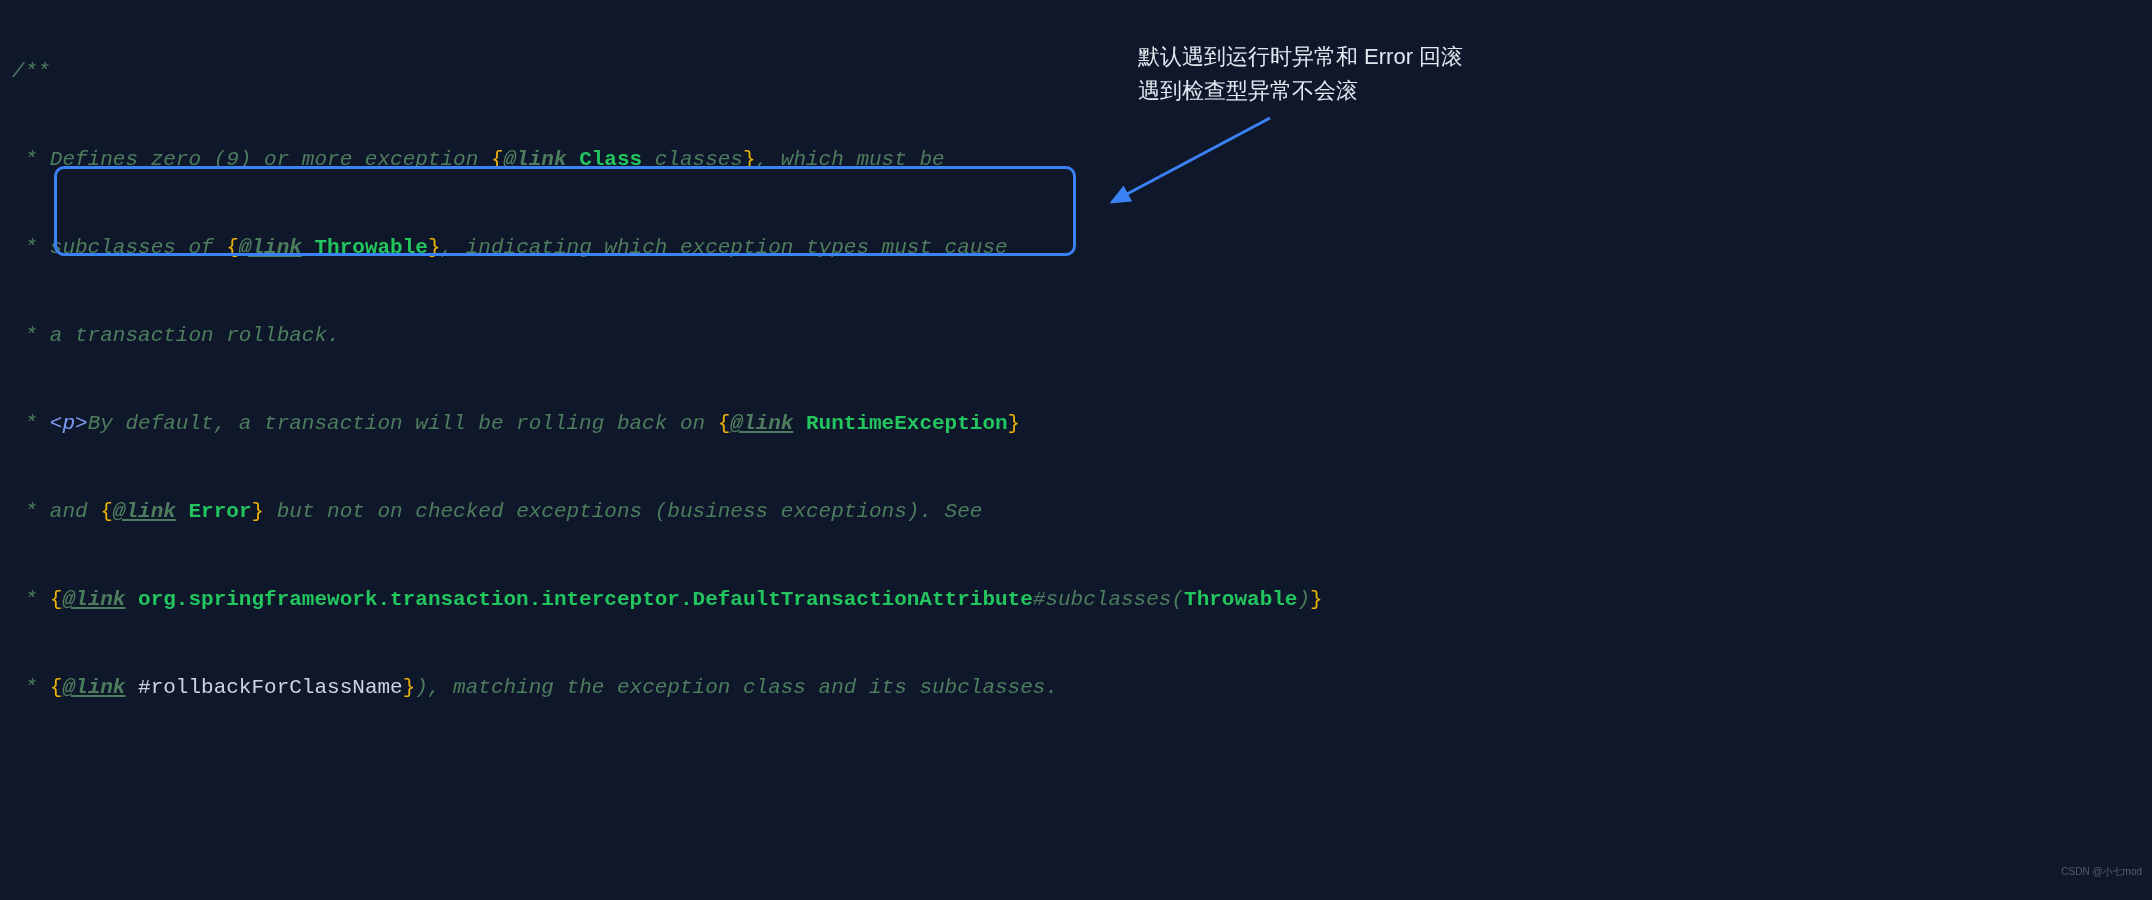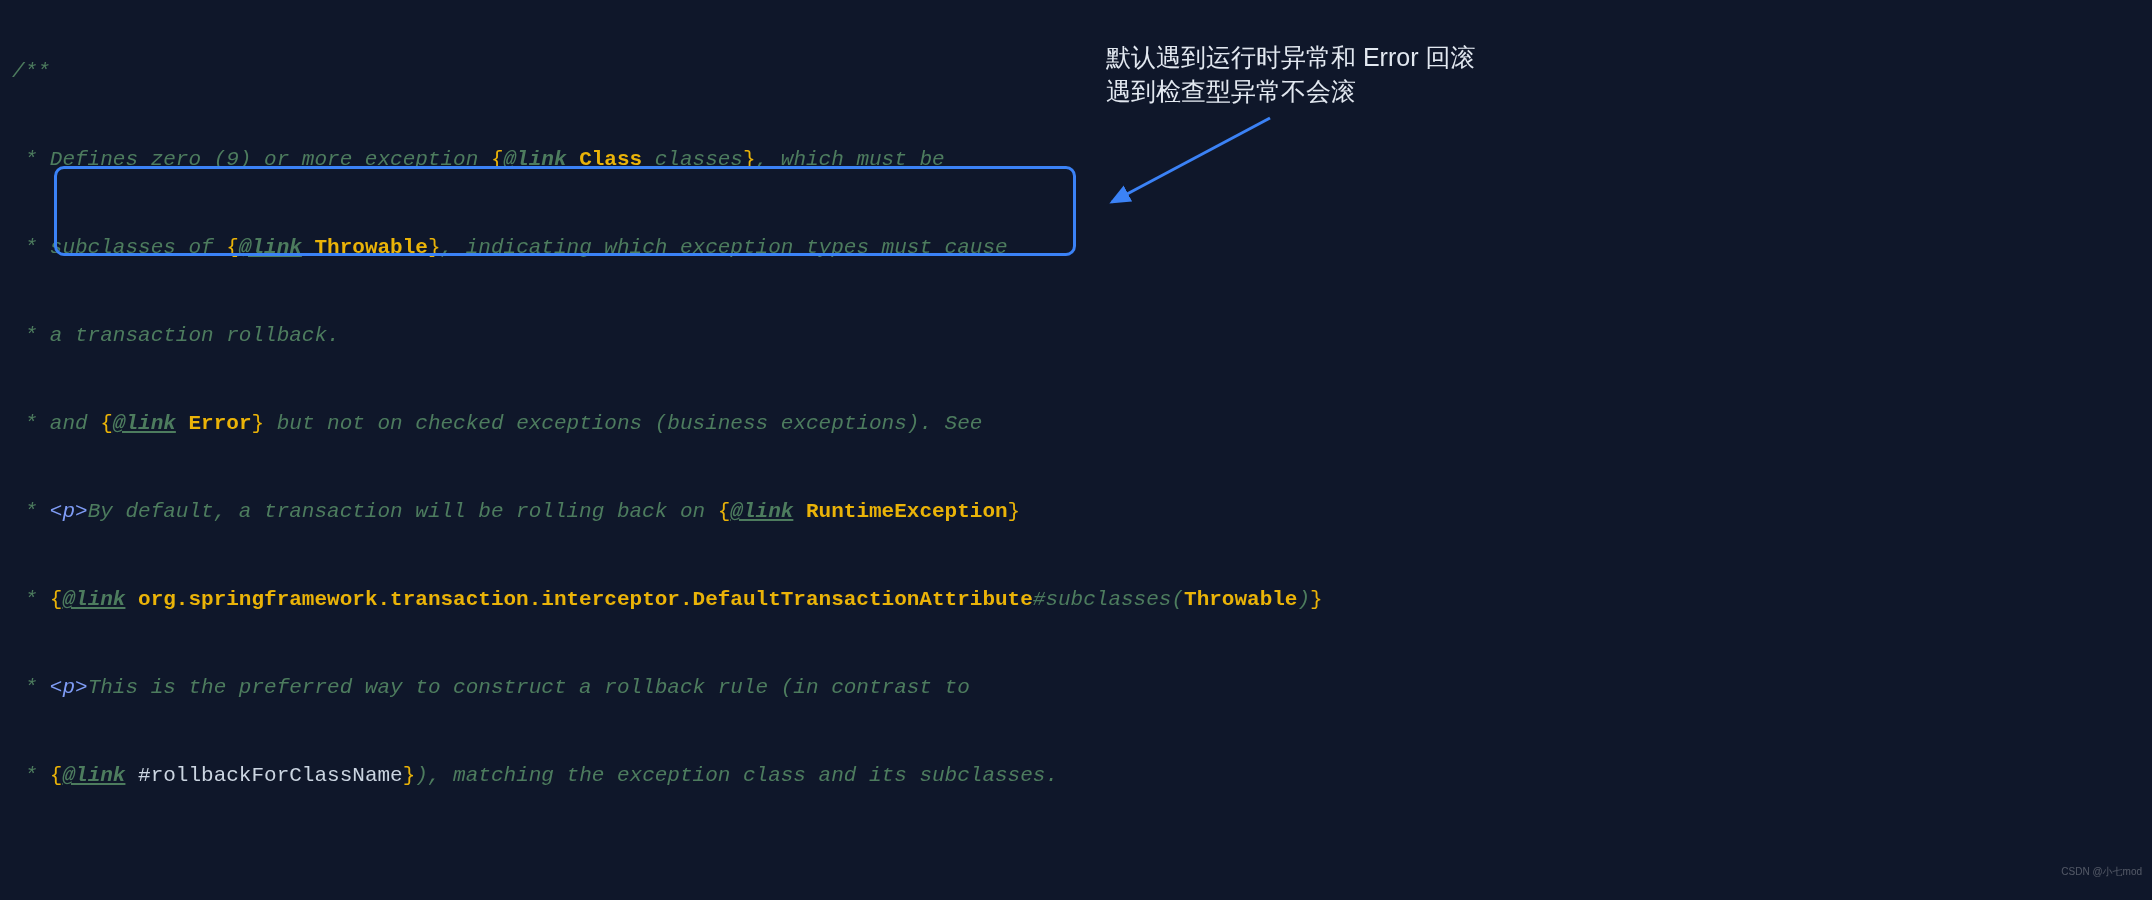--- a/index.html
+++ b/index.html
@@ -16,41 +16,41 @@
   }
   .code {
     padding: 6px 12px;
     white-space: pre;
   }
   .line { display: block; position: relative; }
   .c-comment   { color: #4d7c5e; font-style: italic; }
   .c-tag       { color: #7f9cf5; font-style: italic; }
   .c-brace     { color: #eab308; }
   .c-link      { color: #4d7c5e; font-style: italic; text-decoration: underline; font-weight: 700; }
-  .c-type      { color: #eab308; font-style: normal; font-weight: bold; }
+  .c-type      { color: #22c55e; font-style: normal; font-weight: bold; }
   .c-white-it  { color: #cbd5e1; }
 
   .box-highlight {
     position: absolute;
     left: 54px;
     top: 166px;
     width: 1022px;
     height: 90px;
     border: 3px solid #3b82f6;
     border-radius: 10px;
     pointer-events: none;
   }
   .annotation {
     position: absolute;
     top: 40px;
-    left: 1106px;
+    left: 1138px;
     color: #e2e8f0;
     font-family: "PingFang SC","Microsoft YaHei",sans-serif;
     font-style: normal;
-    font-size: 25px;
+    font-size: 22px;
     line-height: 34px;
   }
   .arrow {
     position: absolute;
     top: 110px;
     left: 1100px;
     pointer-events: none;
   }
   .watermark {
     position: absolute;
@@ -63,24 +63,23 @@
   }
 </style>
 </head>
 <body>
 
 <div class="code">
 <span class="line"><span class="c-comment">/**</span></span>
 <span class="line"><span class="c-comment"> * </span><span class="c-comment">Defines zero (9) or more exception </span><span class="c-brace">{</span><span class="c-link">@link</span><span class="c-comment"> </span><span class="c-type">Class</span><span class="c-comment"> classes</span><span class="c-brace">}</span><span class="c-comment">, which must be</span></span>
 <span class="line"><span class="c-comment"> * </span><span class="c-comment">subclasses of </span><span class="c-brace">{</span><span class="c-link">@link</span><span class="c-comment"> </span><span class="c-type">Throwable</span><span class="c-brace">}</span><span class="c-comment">, indicating which exception types must cause</span></span>
 <span class="line"><span class="c-comment"> * </span><span class="c-comment">a transaction rollback.</span></span>
+<span class="line"><span class="c-comment"> * </span><span class="c-tag">&lt;p&gt;</span><span class="c-comment">By default, a transaction will be rolling back on </span><span class="c-brace">{</span><span class="c-link">@link</span><span class="c-comment"> </span><span class="c-type">RuntimeException</span><span class="c-brace">}</span></span>
 <span class="line"><span class="c-comment"> * </span><span class="c-comment">and </span><span class="c-brace">{</span><span class="c-link">@link</span><span class="c-comment"> </span><span class="c-type">Error</span><span class="c-brace">}</span><span class="c-comment"> but not on checked exceptions (business exceptions). See</span></span>
-<span class="line"><span class="c-comment"> * </span><span class="c-tag">&lt;p&gt;</span><span class="c-comment">By default, a transaction will be rolling back on </span><span class="c-brace">{</span><span class="c-link">@link</span><span class="c-comment"> </span><span class="c-type">RuntimeException</span><span class="c-brace">}</span></span>
 <span class="line"><span class="c-comment"> * </span><span class="c-brace">{</span><span class="c-link">@link</span><span class="c-comment"> </span><span class="c-type">org.springframework.transaction.interceptor.DefaultTransactionAttribute</span><span class="c-comment">#subclasses(</span><span class="c-type">Throwable</span><span class="c-comment">)</span><span class="c-brace">}</span></span>
-<span class="line"><span class="c-comment"> * </span><span class="c-tag">&lt;p&gt;</span><span class="c-comment">This is the preferred way to construct a rollback rule (in contrast to</span></span>
 <span class="line"><span class="c-comment"> * </span><span class="c-brace">{</span><span class="c-link">@link</span><span class="c-comment"> </span><span class="c-white-it">#rollbackForClassName</span><span class="c-brace">}</span><span class="c-comment">), matching the exception class and its subclasses.</span></span>
 
 
 
 
 
 </div>
 
 <div class="box-highlight"></div>
 

